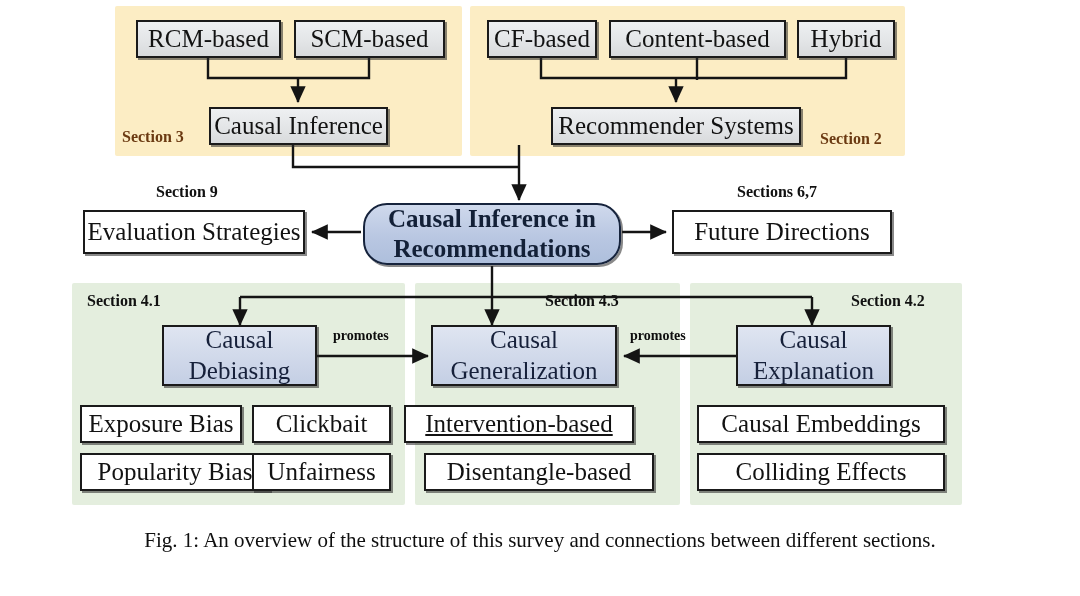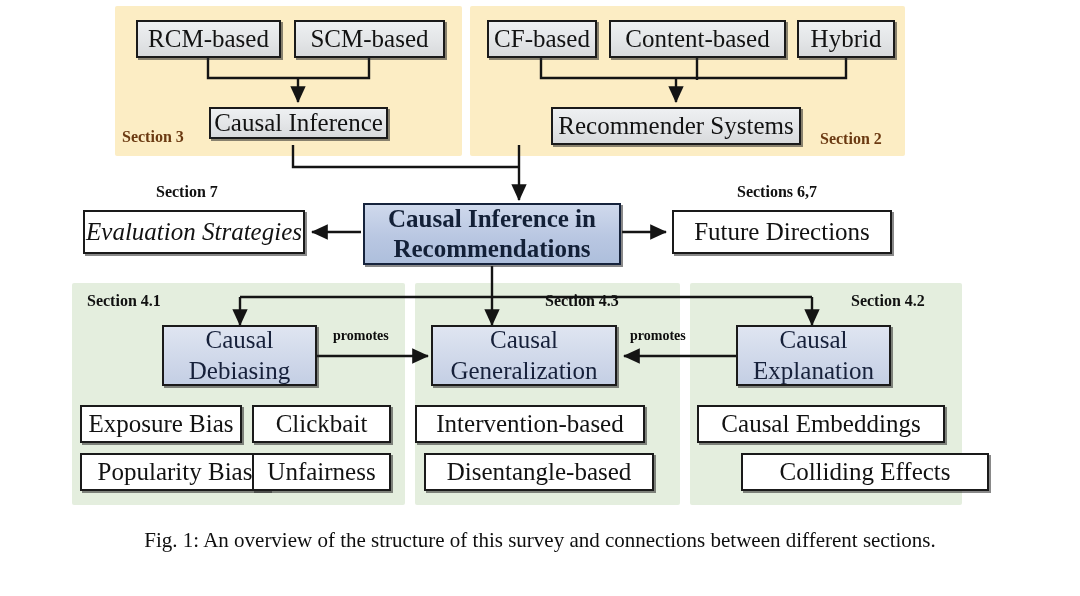--- a/index.html
+++ b/index.html
@@ -92,33 +92,33 @@
       <path d="M492,297 L492,325" marker-end="url(#ah)"></path>
       <path d="M812,297 L812,325" marker-end="url(#ah)"></path>
 
       <path d="M316,356 L428,356" marker-end="url(#ah)"></path>
       <path d="M738,356 L624,356" marker-end="url(#ah)"></path>
     </g>
   </svg>
 
   <div class="node grey" style="left:136px;top:20px;width:145px;height:38px;">RCM-based</div>
   <div class="node grey" style="left:294px;top:20px;width:151px;height:38px;">SCM-based</div>
-  <div class="node grey" style="left:209px;top:107px;width:179px;height:32px;">Causal Inference</div>
+  <div class="node grey" style="left:209px;top:107px;width:179px;height:38px;">Causal Inference</div>
   <div class="seclabel" style="left:122px;top:128px;color:#6b3a12;">Section 3</div>
 
   <div class="node grey" style="left:609px;top:20px;width:177px;height:38px;">Content-based</div>
   <div class="node grey" style="left:487px;top:20px;width:110px;height:38px;">CF-based</div>
   <div class="node grey" style="left:797px;top:20px;width:98px;height:38px;">Hybrid</div>
   <div class="node grey" style="left:551px;top:107px;width:250px;height:38px;">Recommender Systems</div>
   <div class="seclabel" style="left:820px;top:130px;color:#6b3a12;">Section 2</div>
 
-  <div class="seclabel" style="left:156px;top:183px;">Section 7</div>
-  <div class="node white" style="left:83px;top:210px;width:222px;height:44px;font-style:italic;">Evaluation Strategies</div>
+  <div class="seclabel" style="left:156px;top:183px;">Section 9</div>
+  <div class="node white" style="left:83px;top:210px;width:222px;height:44px;">Evaluation Strategies</div>
 
-  <div class="node blue two-line" style="left:363px;top:203px;width:258px;height:62px;flex-direction:column;">
+  <div class="node blue two-line" style="left:363px;top:203px;width:258px;height:62px;flex-direction:column;border-radius:24px;">
     <span>Causal Inference in</span>
     <span>Recommendations</span>
   </div>
 
   <div class="seclabel" style="left:737px;top:183px;">Sections 6,7</div>
   <div class="node white" style="left:672px;top:210px;width:220px;height:44px;">Future Directions</div>
 
   <div class="seclabel" style="left:87px;top:292px;">Section 4.1</div>
   <div class="node bluelight two-line" style="left:162px;top:325px;width:155px;height:61px;flex-direction:column;">
     <span>Causal</span>
@@ -127,29 +127,29 @@
   <div class="node white" style="left:80px;top:405px;width:162px;height:38px;">Exposure Bias</div>
   <div class="node white" style="left:252px;top:405px;width:139px;height:38px;text-align:right;">Clickbait</div>
   <div class="node white" style="left:80px;top:453px;width:190px;height:38px;">Popularity Bias</div>
   <div class="node white" style="left:252px;top:453px;width:139px;height:38px;">Unfairness</div>
 
   <div class="seclabel" style="left:545px;top:292px;">Section 4.3</div>
   <div class="node bluelight two-line" style="left:431px;top:325px;width:186px;height:61px;flex-direction:column;">
     <span>Causal</span>
     <span>Generalization</span>
   </div>
-  <div class="node white" style="left:415px;top:405px;width:230px;height:38px;">Intervention-based</div>
+  <div class="node white" style="left:404px;top:405px;width:230px;height:38px;text-decoration:underline;">Intervention-based</div>
   <div class="node white" style="left:424px;top:453px;width:230px;height:38px;">Disentangle-based</div>
 
   <div class="seclabel" style="left:851px;top:292px;">Section 4.2</div>
   <div class="node bluelight two-line" style="left:736px;top:325px;width:155px;height:61px;flex-direction:column;">
     <span>Causal</span>
     <span>Explanation</span>
   </div>
   <div class="node white" style="left:697px;top:405px;width:248px;height:38px;">Causal Embeddings</div>
-  <div class="node white" style="left:697px;top:453px;width:248px;height:38px;margin-left:44px;">Colliding Effects</div>
+  <div class="node white" style="left:697px;top:453px;width:248px;height:38px;">Colliding Effects</div>
 
   <div class="promotes" style="left:333px;top:328px;">promotes</div>
   <div class="promotes" style="left:630px;top:328px;">promotes</div>
 
   <div class="caption">Fig. 1: An overview of the structure of this survey and connections between different sections.</div>
 
 </div>
 
 </body></html>

